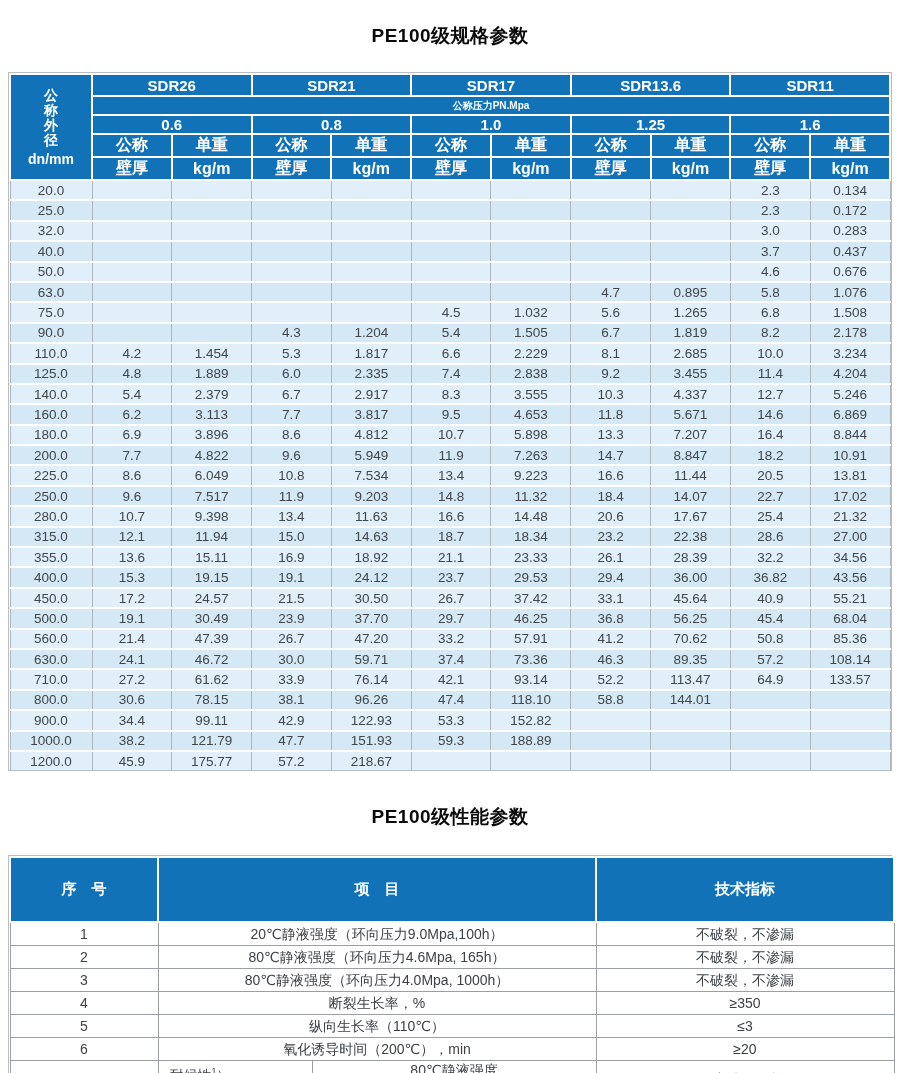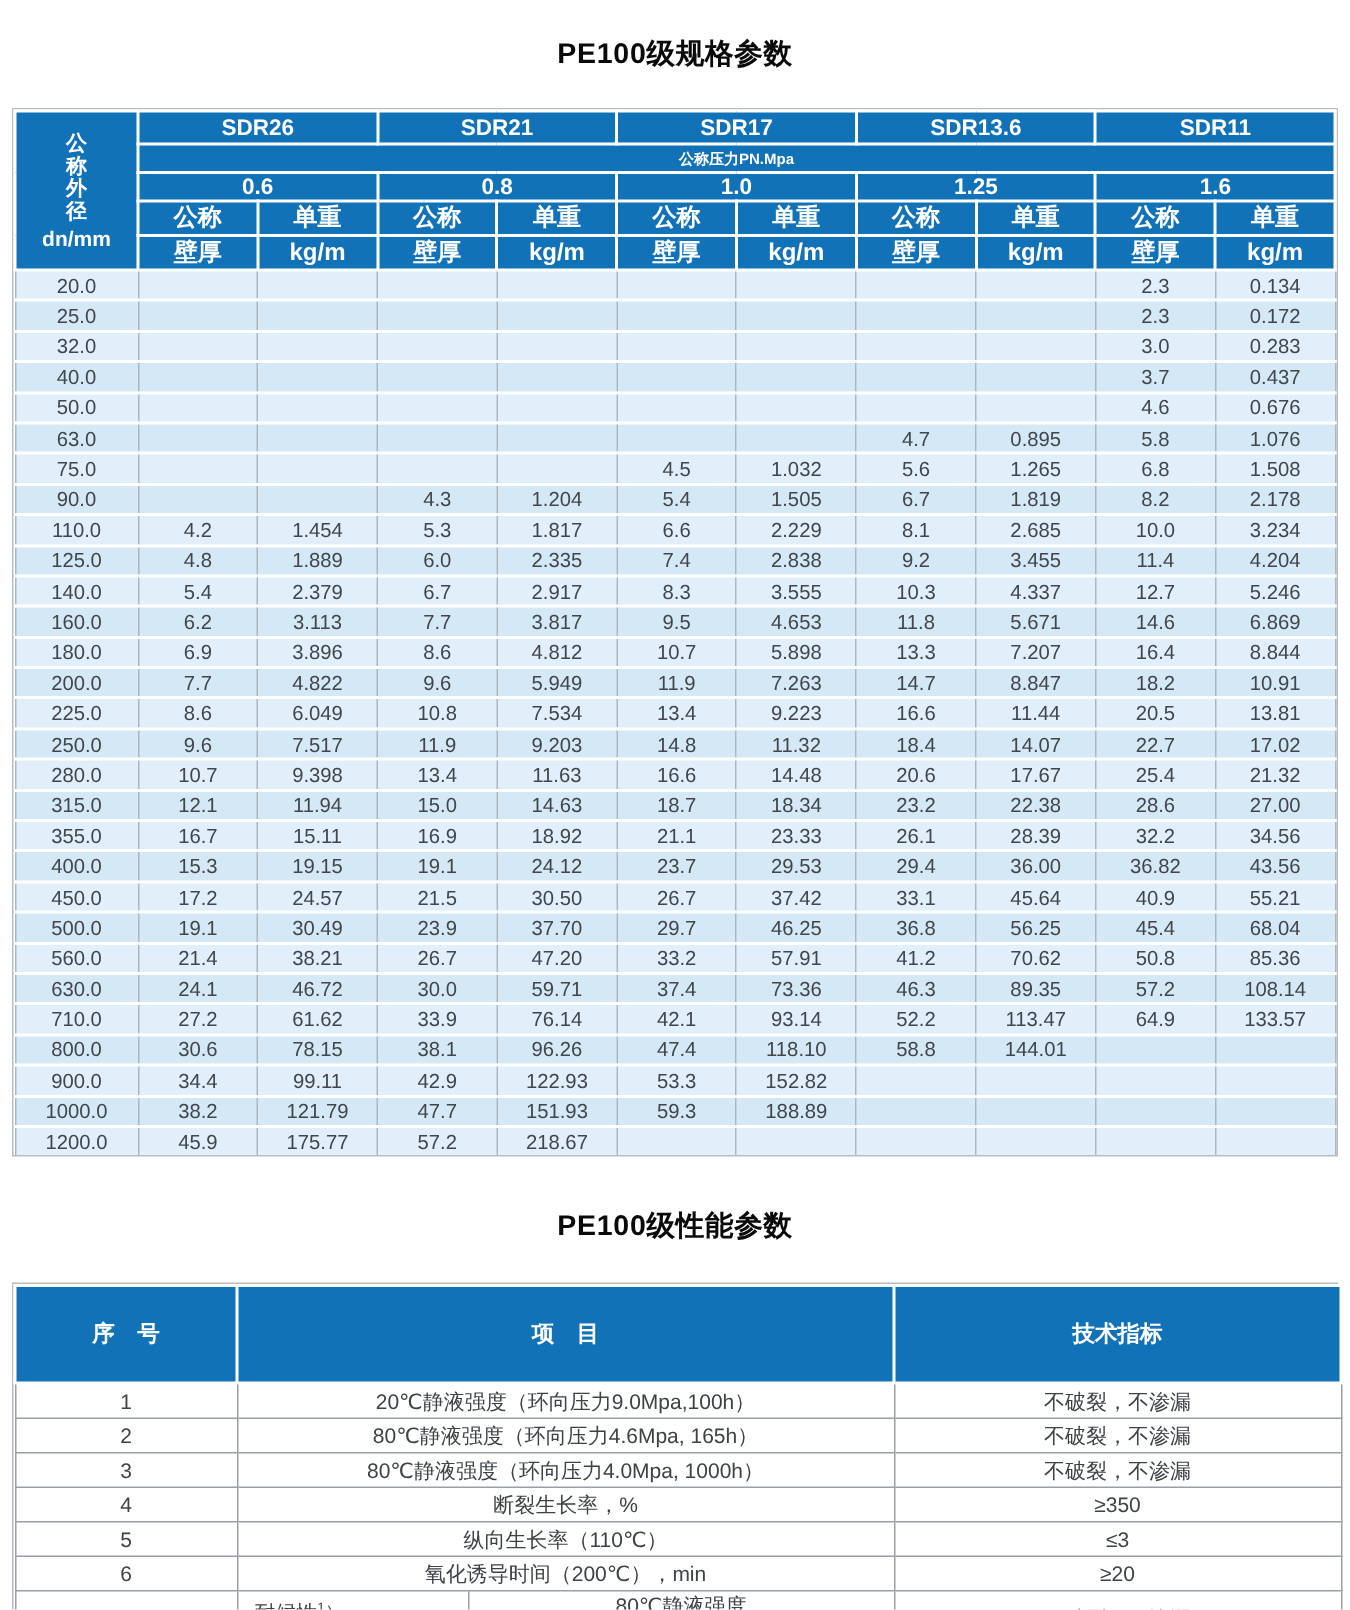--- a/index.html
+++ b/index.html
@@ -355,21 +355,21 @@
           <td>14.63</td>
           <td>18.7</td>
           <td>18.34</td>
           <td>23.2</td>
           <td>22.38</td>
           <td>28.6</td>
           <td>27.00</td>
         </tr>
         <tr>
           <td>355.0</td>
-          <td>16.7</td>
+          <td>13.6</td>
           <td>15.11</td>
           <td>16.9</td>
           <td>18.92</td>
           <td>21.1</td>
           <td>23.33</td>
           <td>26.1</td>
           <td>28.39</td>
           <td>32.2</td>
           <td>34.56</td>
         </tr>
@@ -408,21 +408,21 @@
           <td>29.7</td>
           <td>46.25</td>
           <td>36.8</td>
           <td>56.25</td>
           <td>45.4</td>
           <td>68.04</td>
         </tr>
         <tr>
           <td>560.0</td>
           <td>21.4</td>
-          <td>38.21</td>
+          <td>47.39</td>
           <td>26.7</td>
           <td>47.20</td>
           <td>33.2</td>
           <td>57.91</td>
           <td>41.2</td>
           <td>70.62</td>
           <td>50.8</td>
           <td>85.36</td>
         </tr>
         <tr>

